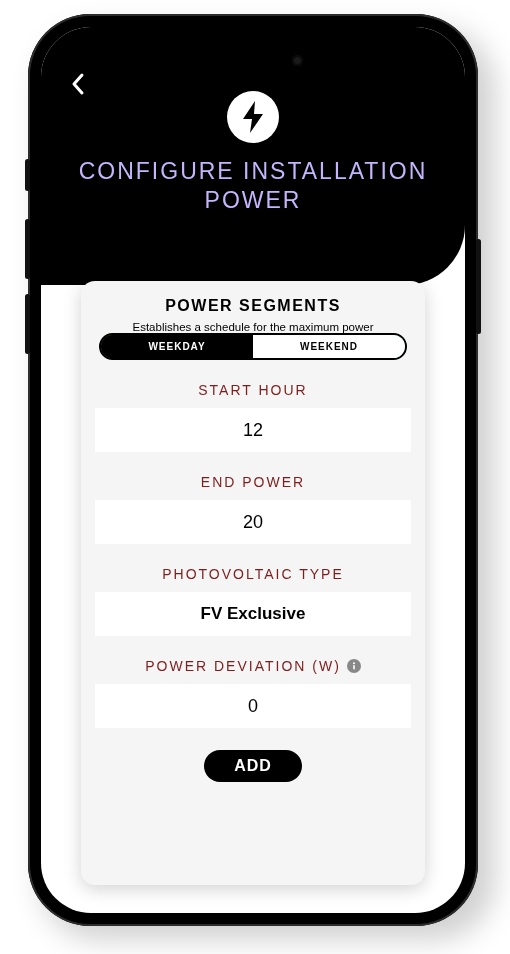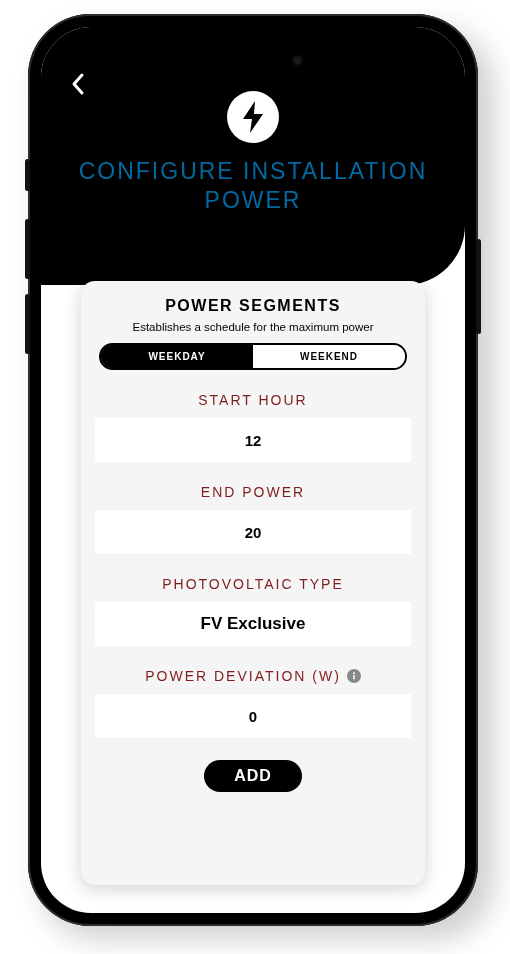--- a/index.html
+++ b/index.html
@@ -65,21 +65,21 @@
     justify-content: flex-end;
     padding-right: 14px;
   }
   .notch .cam {
     width: 11px; height: 11px; border-radius: 50%;
     background: #1a1a1a;
     box-shadow: inset 0 0 0 2px #0a0a0a;
   }
   .header {
     background: #000;
-    color: #0369a1;
+    color: #c4b5fd;
     padding-top: 38px;
     padding-bottom: 70px;
     position: relative;
     border-bottom-left-radius: 0;
     border-bottom-right-radius: 60px 60px;
   }
   .back-wrap {
     position: absolute;
     top: 42px;
     left: 22px;
@@ -124,21 +124,21 @@
     font-weight: 700;
     letter-spacing: 1.5px;
     font-size: 16px;
     color: #000;
     margin-bottom: 6px;
   }
   .card-sub {
     text-align: center;
     font-size: 11.5px;
     color: #000;
-    margin-bottom: 10px;
+    margin-bottom: 0;
   }
   .seg-toggle {
     display: flex;
     background: #15803d;
     border: 2px solid #000;
     border-radius: 999px;
     overflow: hidden;
     margin: 0 4px 22px 4px;
   }
   .seg-toggle .seg {
@@ -168,23 +168,23 @@
     background: #888;
     display: inline-flex;
     align-items: center; justify-content: center;
   }
   .field-box {
     background: #fff;
     height: 44px;
     display: flex;
     align-items: center;
     justify-content: center;
-    font-size: 15px;
+    font-size: 18px;
     margin-bottom: 22px;
-    font-weight: 700;
+    font-weight: 400;
   }
   .field-box.bold { font-weight: 800; font-size: 17px;}
   .add-btn {
     display: block;
     margin: 6px auto 0 auto;
     background: #000;
     color: #fff;
     border: none;
     border-radius: 999px;
     padding: 7px 30px;

